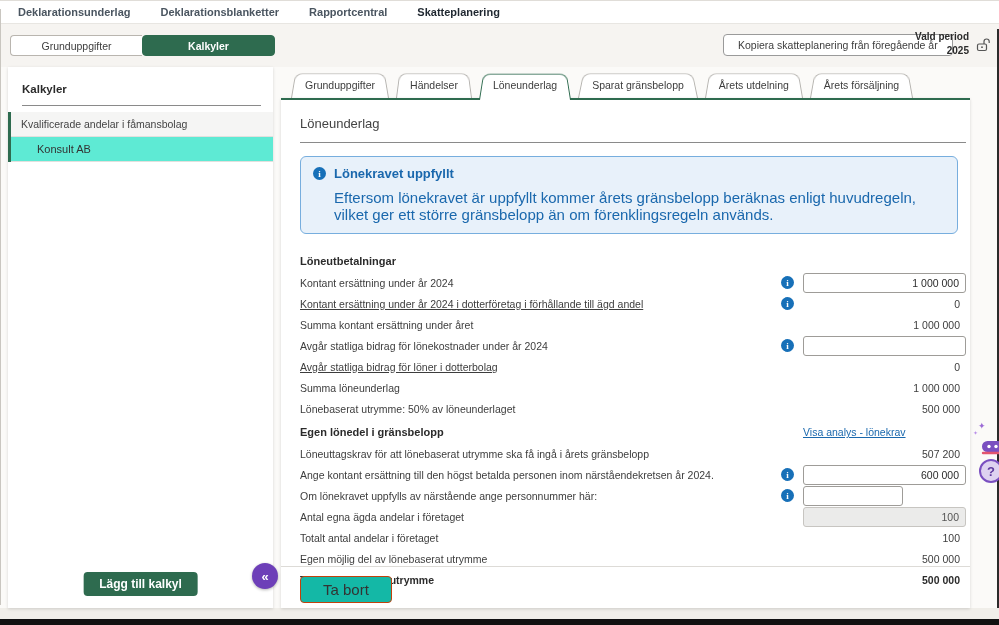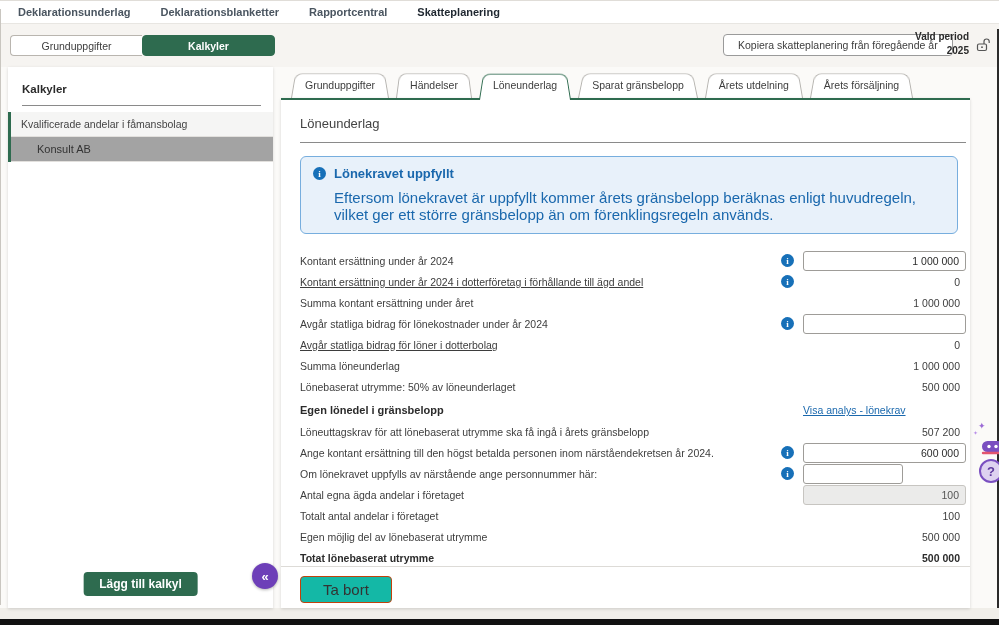--- a/index.html
+++ b/index.html
@@ -27,21 +27,21 @@
   .edge-right { position:absolute; right:0; top:28px; width:2px; height:597px; background:#2b2b2b; }
   .strip-bottom { position:absolute; left:0; top:607px; width:999px; height:11px; background:#f0eee9; }
   .bar-black { position:absolute; left:0; top:618px; width:999px; height:7px; background:#111; }
 
   
   .sidebar { position:absolute; left:8px; top:66px; width:265px; height:541px; background:#fff; box-shadow:0 1px 3px rgba(0,0,0,.15); }
   .sidebar-title { font-size:11.5px; font-weight:700; color:#2b2b2b; padding:16px 0 0 14px; }
   .sidebar-divider { margin:10px 12px 6px 14px; border-top:1px solid #8a8a8a; }
   .calc-group { border-left:3px solid #2e6b4f; }
   .group-item { background:#f5f5f4; font-size:10.5px; color:#444; padding:6px 0 6px 10px; cursor:pointer; }
-  .calc-item { background:#a3a3a3; font-size:11px; color:#333; padding:6px 0 6px 26px; border-top:1px solid #e2e0dd; border-bottom:1px solid #e2e0dd; cursor:pointer; }
+  .calc-item { background:#5eead4; font-size:11px; color:#333; padding:6px 0 6px 26px; border-top:1px solid #e2e0dd; border-bottom:1px solid #e2e0dd; cursor:pointer; }
   .add-btn { position:absolute; left:50%; transform:translateX(-50%); bottom:12px; background:#2e6b4f; color:#fff; border:none; border-radius:4px; font-size:12px; font-weight:700; padding:5px 16px; cursor:pointer; font-family:"Liberation Sans", sans-serif; }
   .collapse-fab { position:absolute; left:252px; top:562px; width:26px; height:26px; border-radius:50%; background:#6d3fb8; color:#fff; display:flex; align-items:center; justify-content:center; font-size:13px; font-weight:700; cursor:pointer; z-index:5; box-shadow:0 1px 3px rgba(0,0,0,.3); }
 
   
   .main { position:absolute; left:281px; top:68px; width:689px; height:539px; }
   .tabbar { position:relative; display:flex; align-items:flex-end; gap:7px; height:29px; padding-left:10px; }
   .tab { position:relative; height:27px; padding:0 14px; display:flex; align-items:center; cursor:pointer; }
   .tab::before { content:""; position:absolute; inset:0; background:#fff; border:1px solid #b5b3af; border-bottom:none; border-radius:8px 8px 0 0; transform:perspective(20px) rotateX(4deg); transform-origin:bottom center; }
   .tab.active::before { border:1.5px solid #2e6b4f; border-bottom:none; bottom:-2px; z-index:2; }
   .tab .tab-label { position:relative; z-index:3; font-size:10.5px; color:#3d3d3d; white-space:nowrap; }
@@ -158,20 +158,23 @@
       <div class="infobox">
         <div class="infobox-head">
           <span class="info-icon">i</span>
           <span class="infobox-title">Lönekravet uppfyllt</span>
         </div>
         <div class="infobox-text">Eftersom lönekravet är uppfyllt kommer årets gränsbelopp beräknas enligt huvudregeln, vilket ger ett större gränsbelopp än om förenklingsregeln används.</div>
       </div>
 
       <div class="rows">
 
+        <div class="row section-row">
+          <span class="section-lbl">Löneutbetalningar</span>
+        </div>
 
         <div class="row">
           <span class="lbl">Kontant ersättning under år 2024</span>
           <span class="info-slot">
               <span class="info-icon">i</span>
             </span>
           <span class="val-slot">
               <input class="field" value="1 000 000" style="">
             </span>
         </div>

